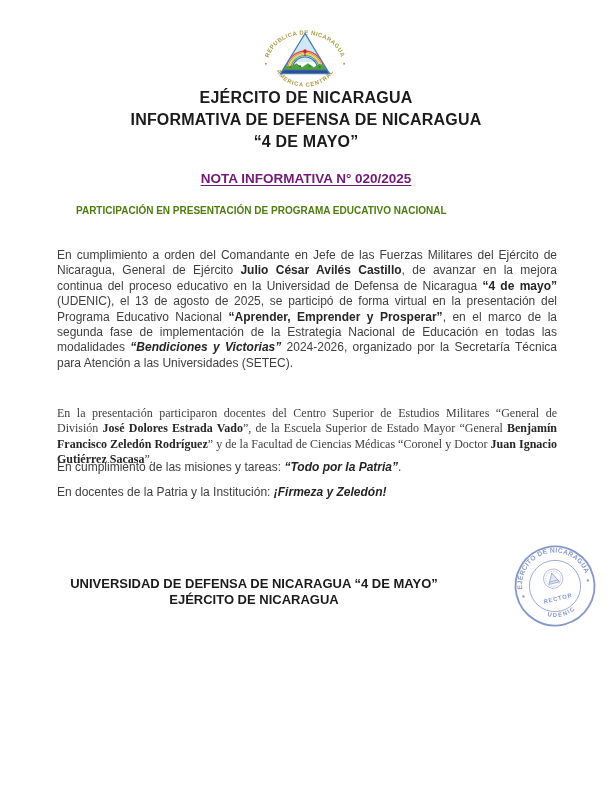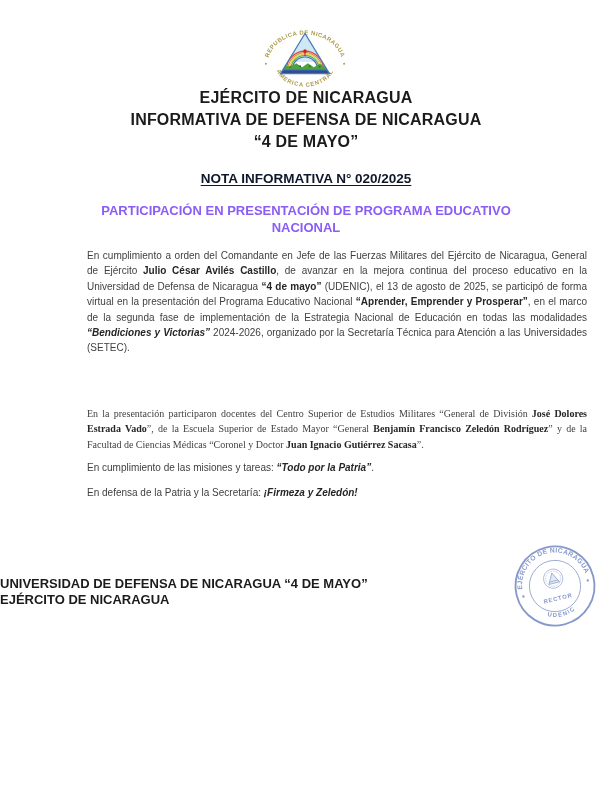--- a/index.html
+++ b/index.html
@@ -4,34 +4,34 @@
 <style>
   html,body{margin:0;padding:0;background:#fff;}
   .page{
     position:relative;width:612px;height:792px;background:#ffffff;
     font-family:"Liberation Sans",sans-serif;overflow:hidden;margin:0 auto;
   }
   .emblem{position:absolute;left:261px;top:24px;width:88px;height:66px;}
   .header{position:absolute;left:0;top:87px;width:612px;text-align:center;
     font-weight:bold;font-size:16px;line-height:22px;color:#1b1b1b;letter-spacing:.2px;}
   .nota{position:absolute;left:0;top:171px;width:612px;text-align:center;
-    font-weight:bold;font-size:13.5px;color:#0f172a;}
+    font-weight:bold;font-size:13.5px;color:#701a75;}
   .nota span{text-decoration:underline;text-underline-offset:2px;}
-  .subject{position:absolute;left:76px;top:202px;width:460px;text-align:center;
-    font-weight:bold;font-size:13px;line-height:17px;color:#8b5cf6;}
-  .para{position:absolute;left:57px;width:500px;font-size:10px;line-height:15.4px;
-    color:#3f3f3f;text-align:justify;margin-left:30px;}
+  .subject{position:absolute;left:76px;top:202px;width:460px;
+    font-weight:bold;font-size:10px;line-height:17px;color:#4d7c0f;}
+  .para{position:absolute;left:57px;width:500px;font-size:12px;line-height:15.4px;
+    color:#3f3f3f;text-align:justify;}
   .para.p0{top:248px;}
   .para.p1{top:406px;font-family:Liberation Serif, serif;}
   .para.p2{top:460px;}
   .para.p3{top:485px;}
   .para.p4{top:516px;}
   .seg-b{font-weight:bold;color:#262626;}
   .seg-i{font-style:italic;}
-  .footer{position:absolute;left:0;top:576px;width:508px;text-align:left;
+  .footer{position:absolute;left:0;top:576px;width:508px;text-align:center;
     font-weight:bold;font-size:13px;line-height:16px;color:#1b1b1b;}
   .seal{position:absolute;left:513px;top:544px;width:84px;height:84px;
     transform:rotate(-14deg);opacity:.92;}
 </style>
 </head>
 <body>
 
 <div class="page">
 
   <div class="emblem">
@@ -83,21 +83,21 @@
 
   <div class="nota">
     <span>NOTA INFORMATIVA N° 020/2025</span>
   </div>
 
   <div class="subject">PARTICIPACIÓN EN PRESENTACIÓN DE PROGRAMA EDUCATIVO NACIONAL</div>
 
   <div class="para p0"><span>En cumplimiento a orden del Comandante en Jefe de las Fuerzas Militares del Ejército de Nicaragua, General de Ejército </span><span class="seg-b">Julio César Avilés Castillo</span><span>, de avanzar en la mejora continua del proceso educativo en la Universidad de Defensa de Nicaragua </span><span class="seg-b">“4 de mayo”</span><span> (UDENIC), el 13 de agosto de 2025, se participó de forma virtual en la presentación del Programa Educativo Nacional </span><span class="seg-b">“Aprender, Emprender y Prosperar”</span><span>, en el marco de la segunda fase de implementación de la Estrategia Nacional de Educación en todas las modalidades </span><span class="seg-b seg-i">“Bendiciones y Victorias”</span><span> 2024-2026, organizado por la Secretaría Técnica para Atención a las Universidades (SETEC).</span></div>
   <div class="para p1"><span>En la presentación participaron docentes del Centro Superior de Estudios Militares “General de División </span><span class="seg-b">José Dolores Estrada Vado</span><span>”, de la Escuela Superior de Estado Mayor “General </span><span class="seg-b">Benjamín Francisco Zeledón Rodríguez</span><span>” y de la Facultad de Ciencias Médicas “Coronel y Doctor </span><span class="seg-b">Juan Ignacio Gutiérrez Sacasa</span><span>”.</span></div>
   <div class="para p2"><span>En cumplimiento de las misiones y tareas: </span><span class="seg-b seg-i">“Todo por la Patria”</span><span>.</span></div>
-  <div class="para p3"><span>En defensa de la Patria y la Secretaría: </span><span class="seg-b seg-i">¡Firmeza y Zeledón!</span></div>
+  <div class="para p3"><span>En docentes de la Patria y la Institución: </span><span class="seg-b seg-i">¡Firmeza y Zeledón!</span></div>
 
   <div class="footer">
     <div>UNIVERSIDAD DE DEFENSA DE NICARAGUA “4 DE MAYO”</div>
     <div>EJÉRCITO DE NICARAGUA</div>
   </div>
 
   <div class="seal">
     <svg width="84" height="84" viewBox="0 0 100 100">
       <defs>
         <path id="sealTop" d="M 12,58 A 39,39 0 1 1 88,58" fill="none"></path>

